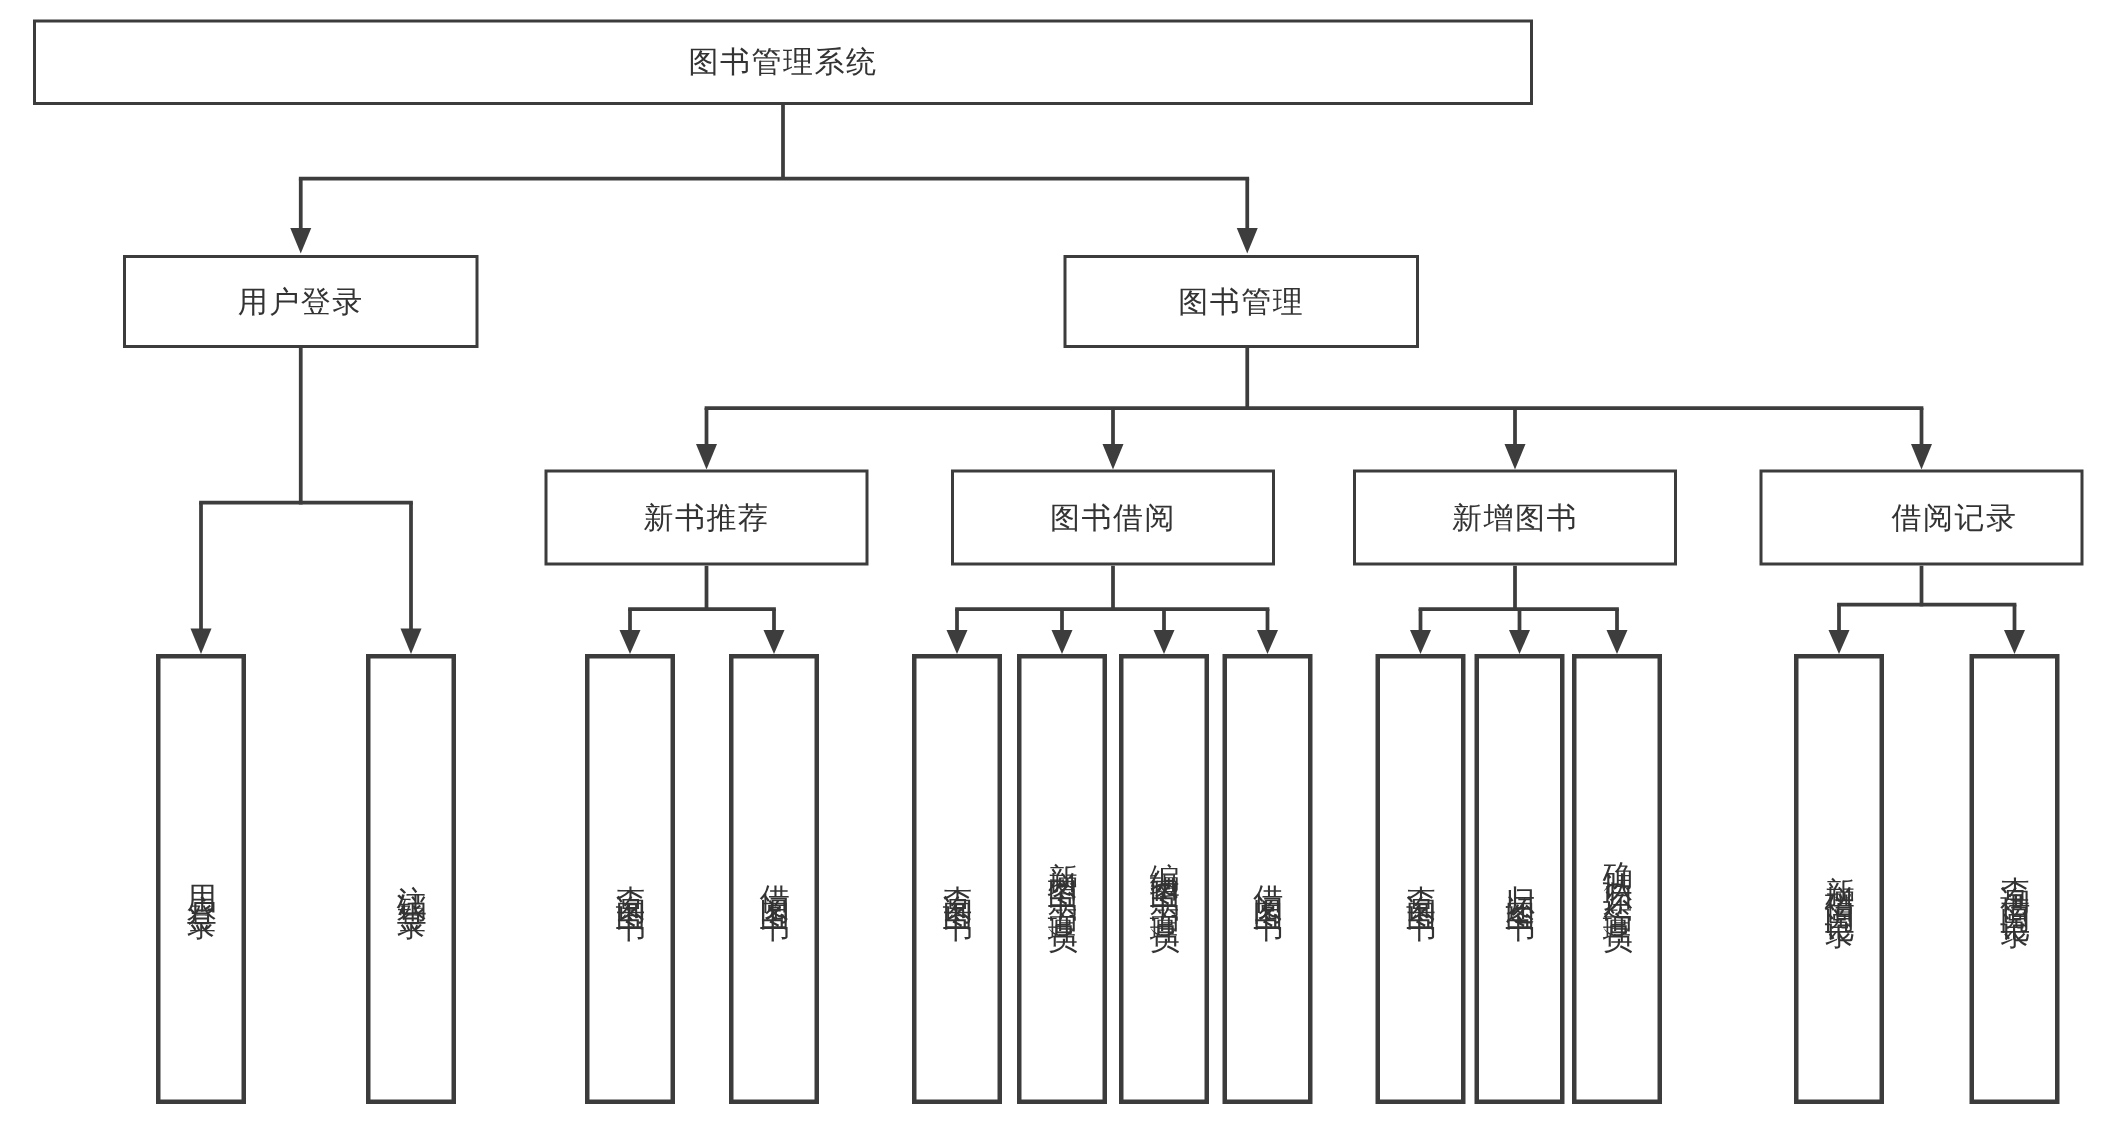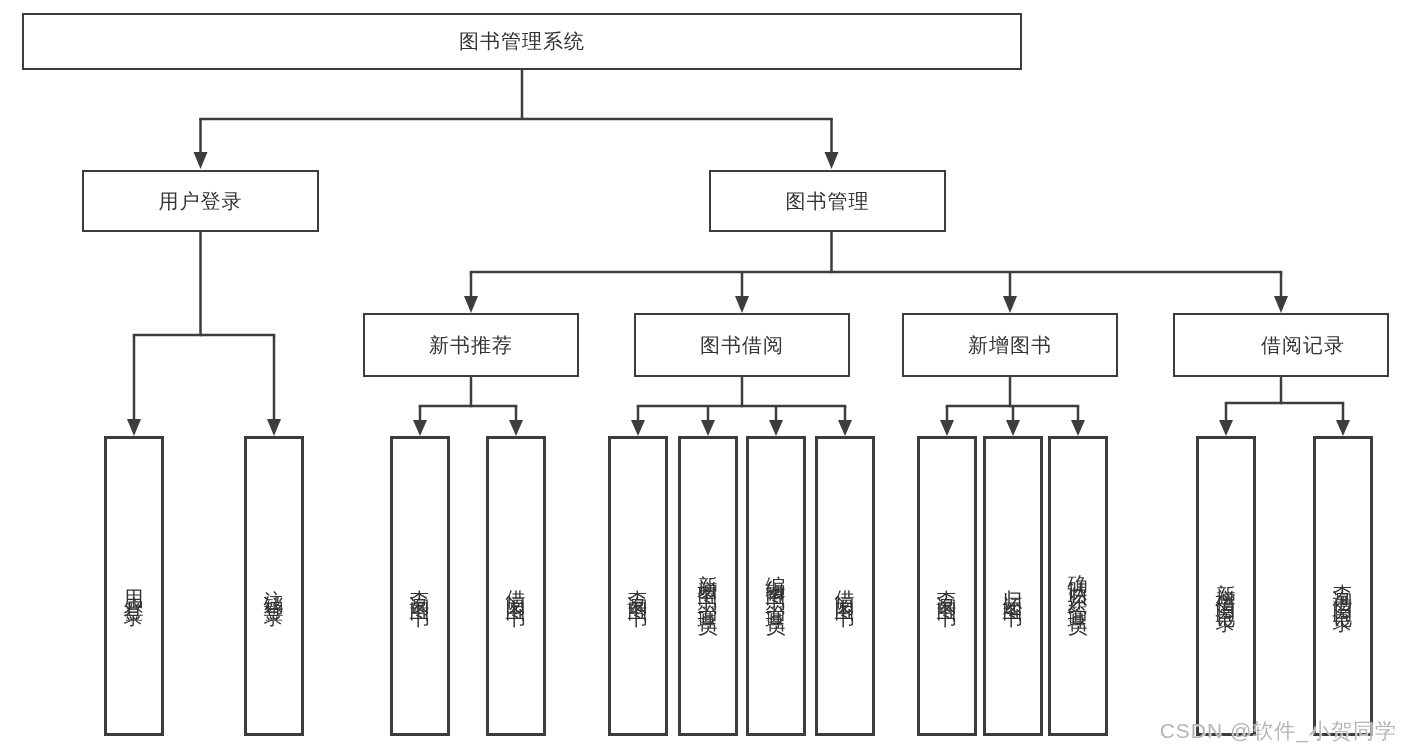--- a/index.html
+++ b/index.html
@@ -218,15 +218,14 @@
     <span class="vtext">确认归还（管理员）</span>
   </div>
 
   <div class="box leaf lf-12">
     <span class="vtext">新增借阅记录</span>
   </div>
   <div class="box leaf lf-13">
     <span class="vtext">查询借阅记录</span>
   </div>
 
-  <div class="watermark">CSDN @软件_小贺同学</div>
 
 </div>
 
 </body></html>

